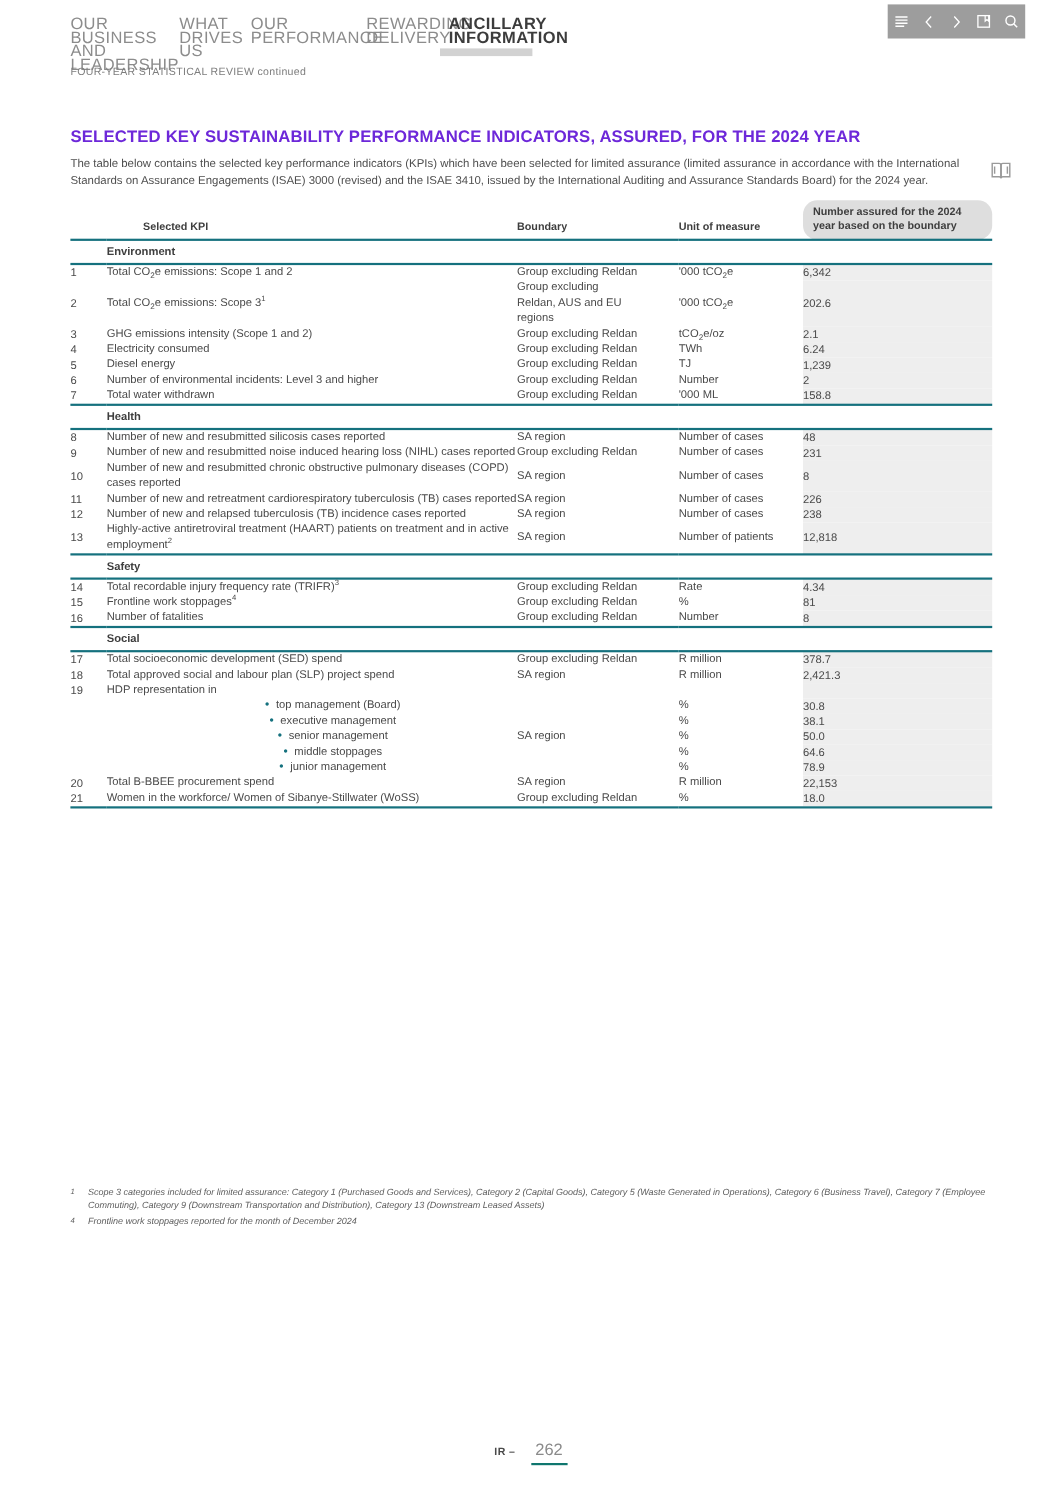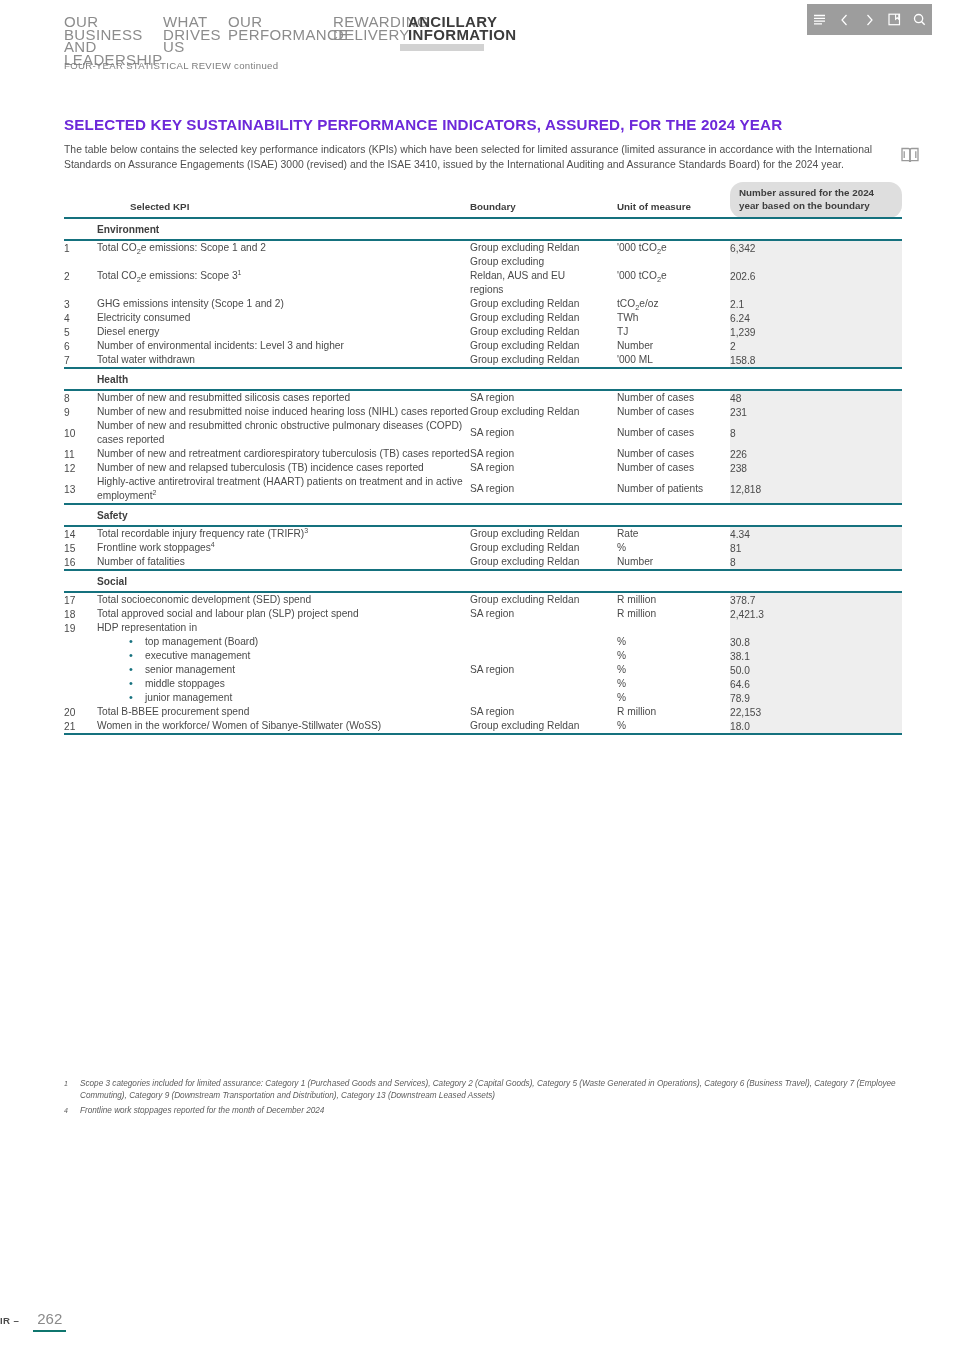--- a/index.html
+++ b/index.html
@@ -171,20 +171,21 @@
     color: #3b3b3b;
     font-size: 10.4px;
   }
 
   sup { font-size: 7px; vertical-align: super; line-height: 0; }
   sub { font-size: 7.4px; vertical-align: sub; line-height: 0; }
 
   .bullet-row td.c-kpi {
     padding-left: 48px;
     position: relative;
+    text-align: center;
   }
   .bul {
     color: #15717e;
     display: inline-block;
     width: 16px;
     margin-left: -16px;
     font-size: 11px;
     line-height: 1;
   }
 
@@ -220,20 +221,21 @@
   }
   .fn-txt { flex: 1; }
 
   
   .pagefoot {
     position: absolute;
     left: 0; top: 1310px;
     width: 965px;
     display: flex;
     align-items: flex-start;
+    justify-content: center;
     gap: 14px;
   }
   .ir-label {
     font-size: 9.6px;
     font-weight: bold;
     color: #4a4a4a;
     letter-spacing: 0.4px;
     padding-top: 5px;
   }
   .pagenum {

